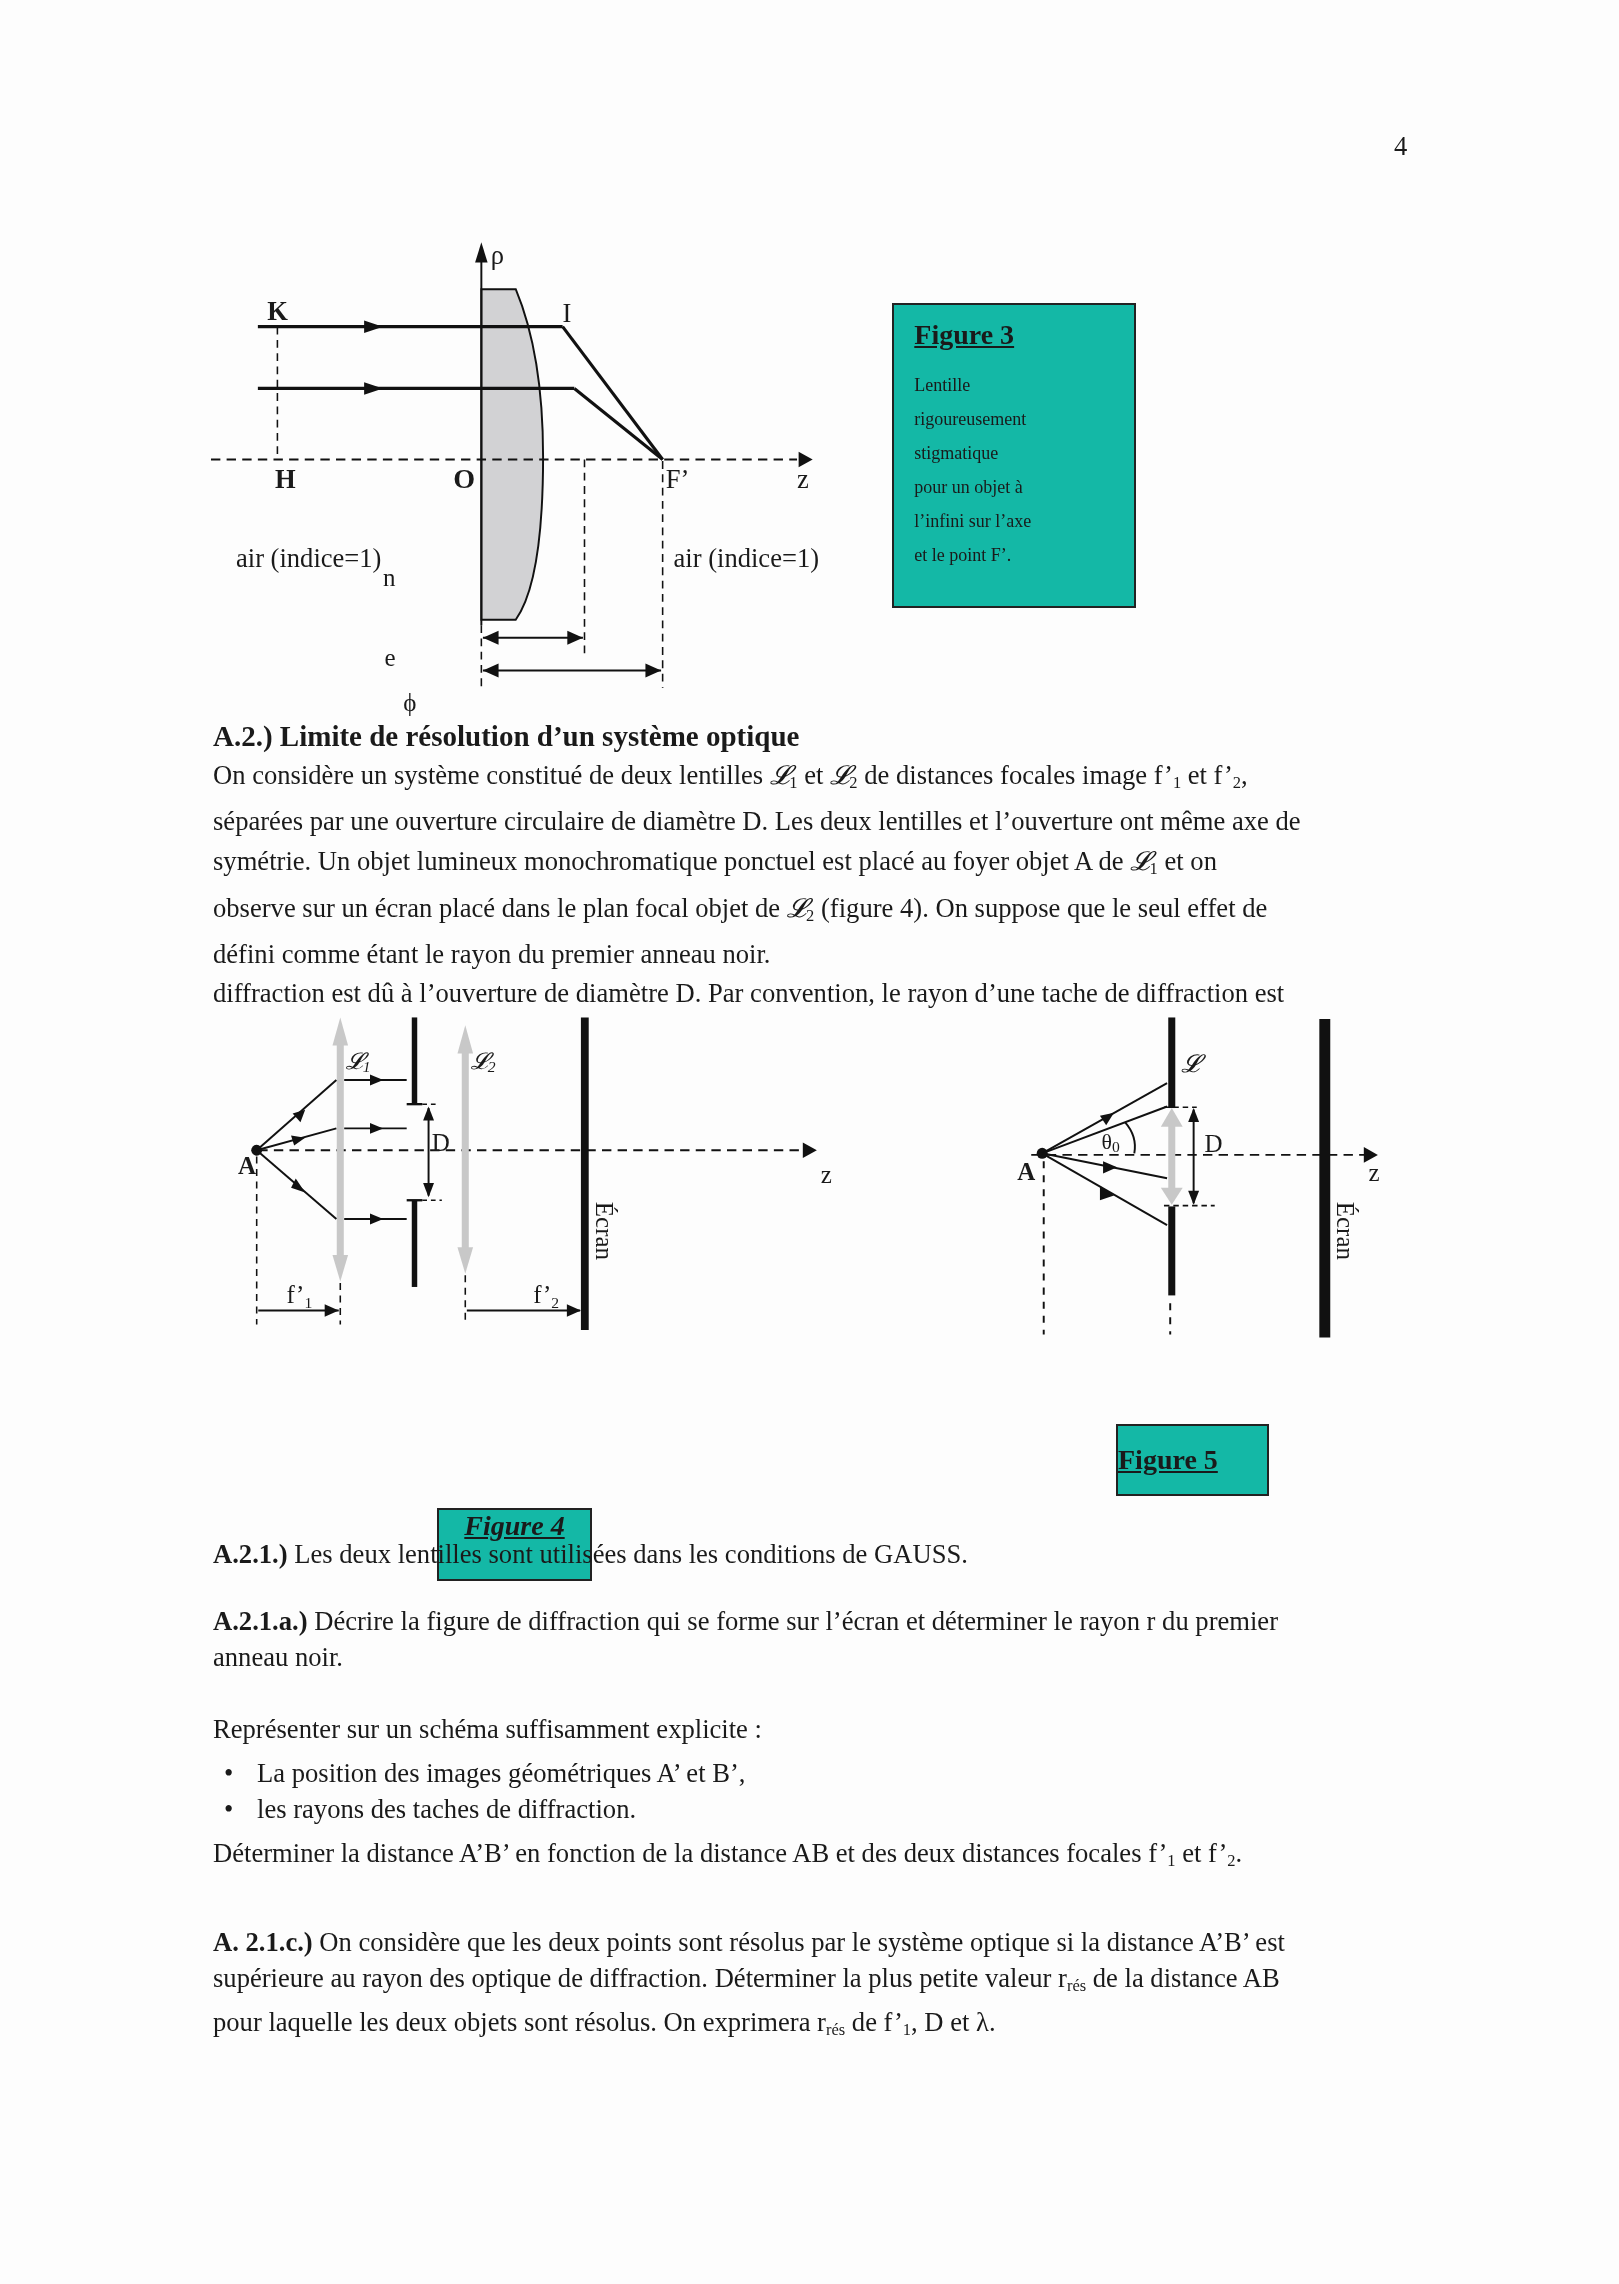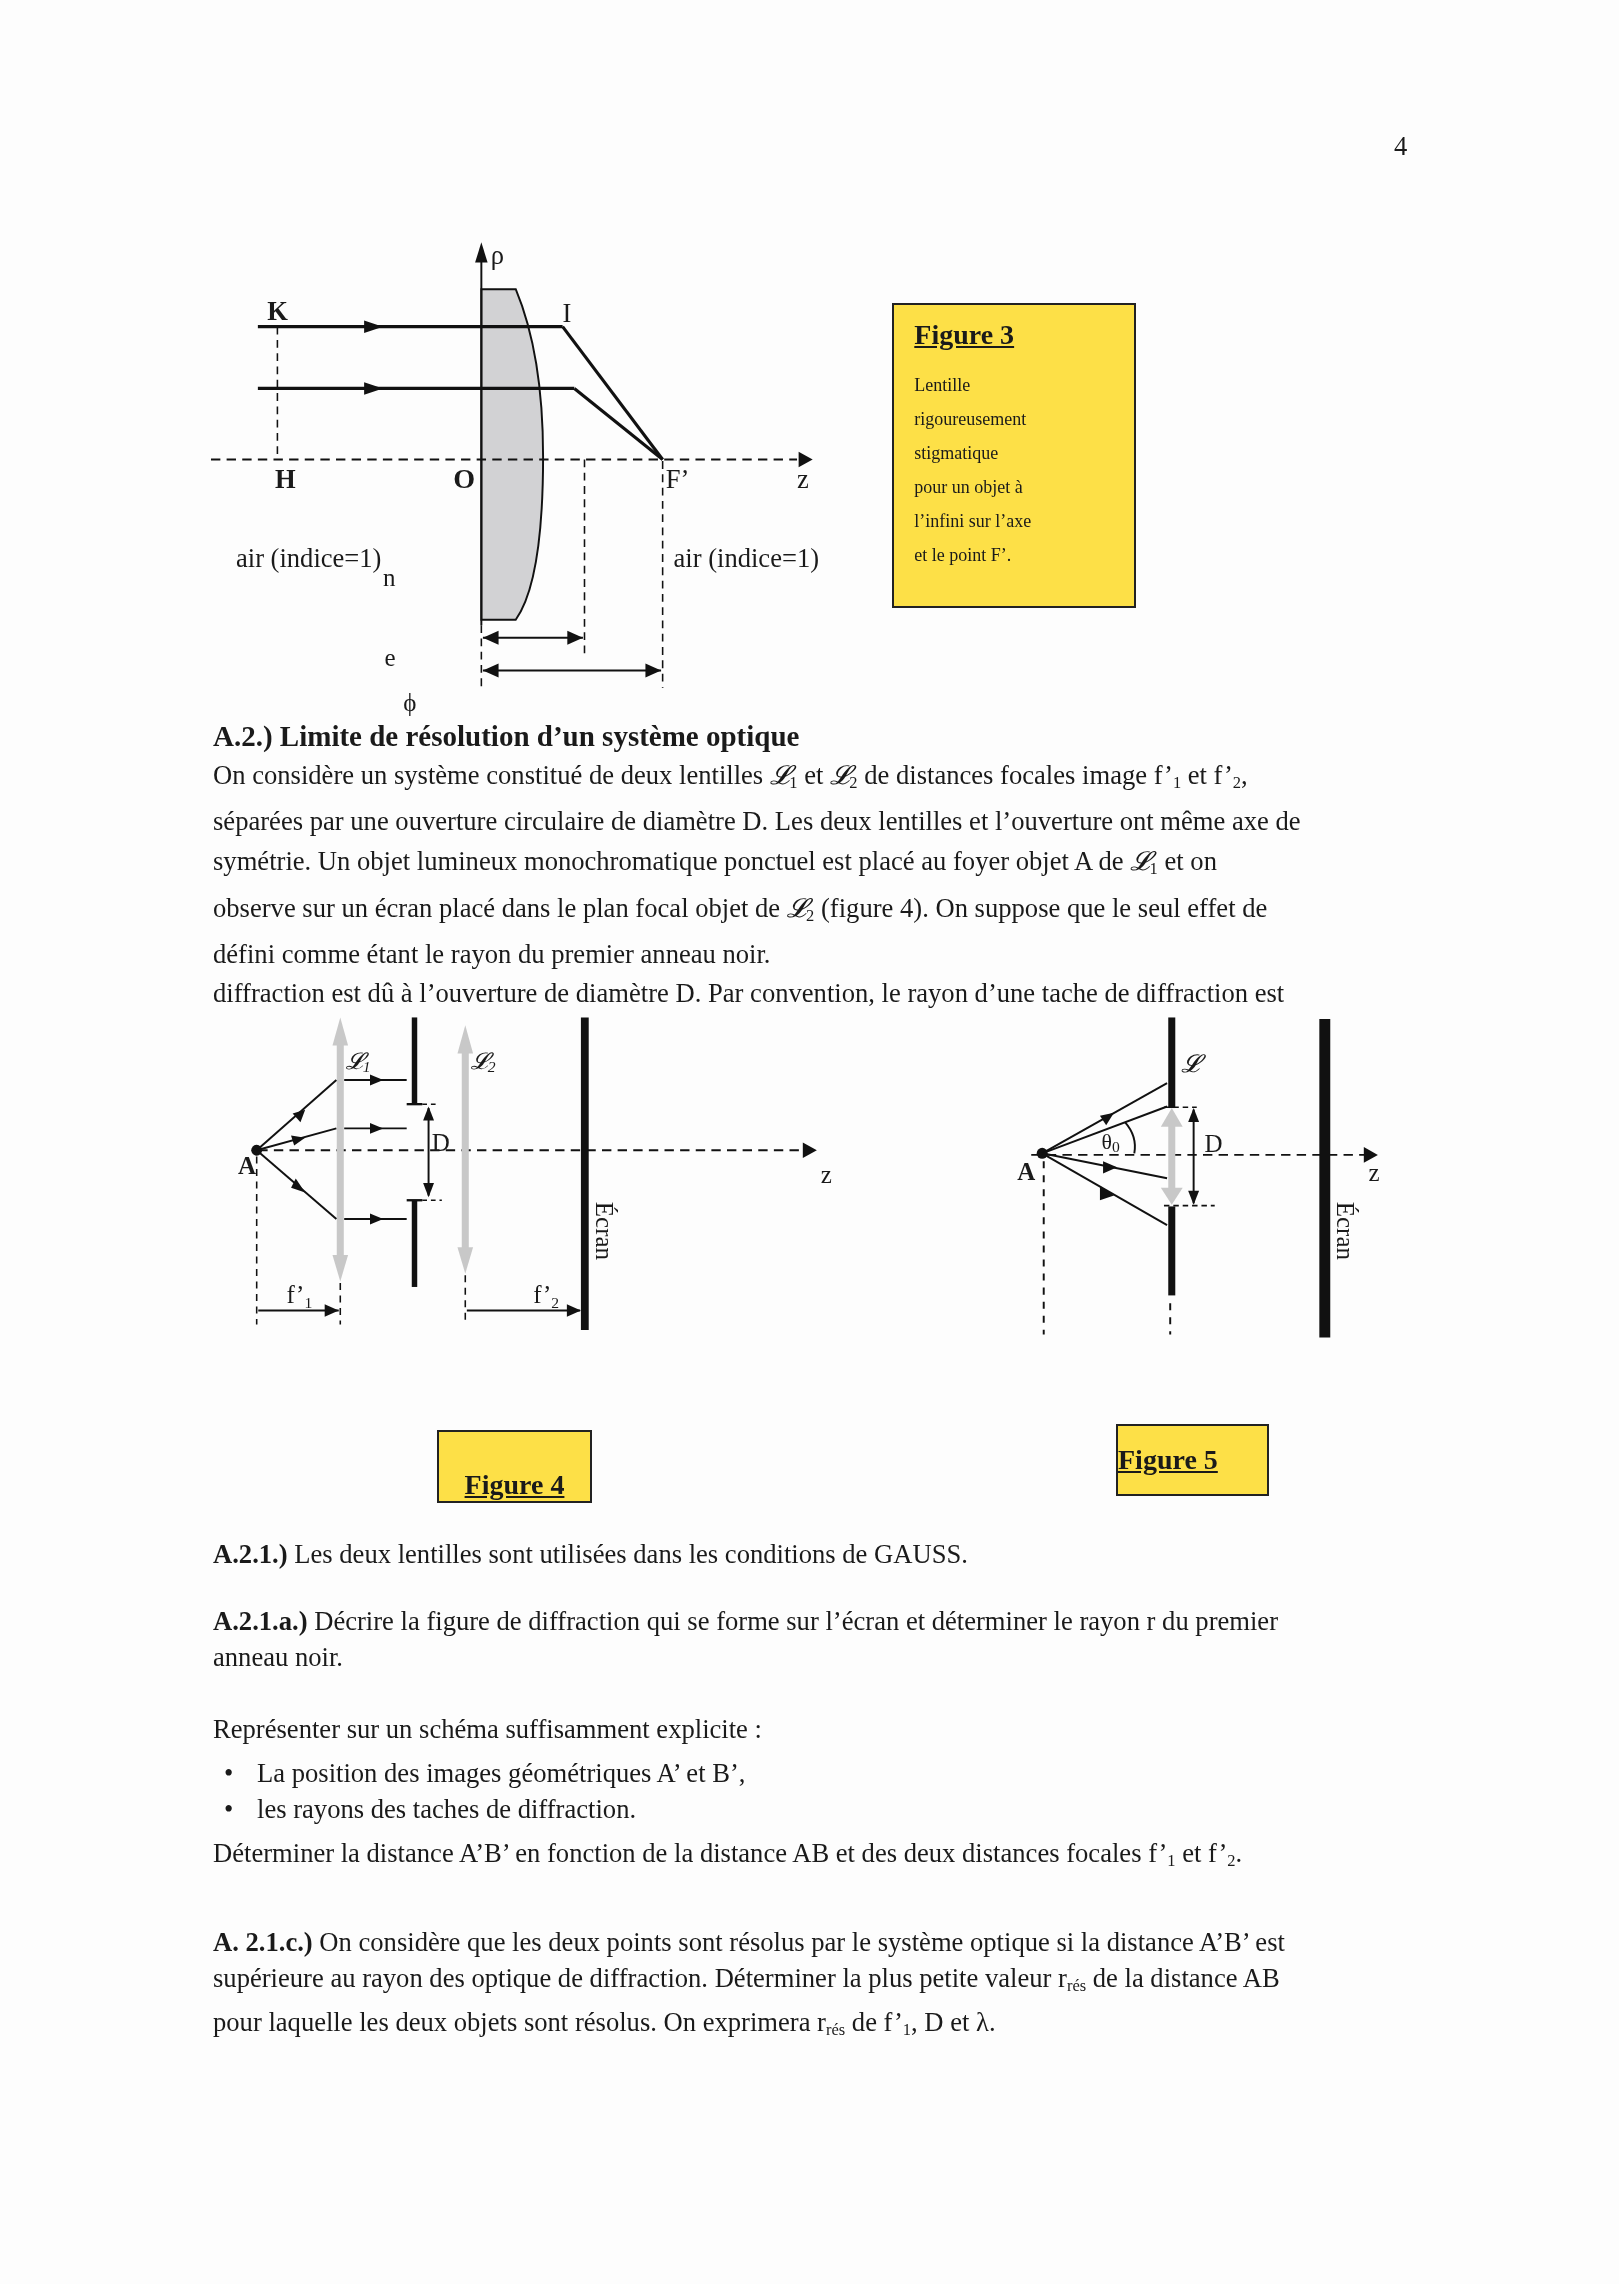--- a/index.html
+++ b/index.html
@@ -5,25 +5,25 @@
   html, body { margin: 0; padding: 0; background: #fdfdfd; }
   body { width: 1619px; height: 2284px; position: relative; overflow: hidden;
          font-family: "Liberation Serif", "DejaVu Serif", serif; color: #1a1a1a; }
   .abs { position: absolute; }
   .page-number { left: 1394px; top: 131px; font-size: 26.6px; }
   .txt { font-size: 26.6px; line-height: 39px; white-space: nowrap; }
   .bold { font-weight: bold; }
   .script { font-style: italic; font-family: "DejaVu Serif", serif; }
   sub, .sub { font-size: 0.62em; vertical-align: -0.25em; }
   svg text { font-family: "Liberation Serif", serif; fill: #1a1a1a; }
-  .caption-box { border: 2.3px solid #222; background: #fde047; box-sizing: border-box; }
+  .caption-box { border: 2.3px solid #222; background: #14b8a6; box-sizing: border-box; }
   .caption-title { font-weight: bold; text-decoration: underline; font-size: 28px; }
   .fig3-caption { left: 892px; top: 303px; width: 244px; height: 305px; padding: 14px 20.3px; }
   .fig3-caption .body { font-size: 18px; line-height: 34px; margin-top: 17px; }
-  .fig4-caption { left: 437px; top: 1430px; width: 155px; height: 73px; display:flex; align-items:flex-end; justify-content:center; }
+  .fig4-caption { left: 437px; top: 1508px; width: 155px; height: 73px; display:flex; align-items:flex-start; justify-content:center;font-style:italic; }
   .fig5-caption { left: 1116px; top: 1424px; width: 153px; height: 72px; display:flex; align-items:center; justify-content:flex-start; }
   ul.bullets { margin: 8px; padding: 0; list-style: none; }
   ul.bullets li { position: relative; padding-left: 36px; }
   ul.bullets li::before { content: "\2022"; position: absolute; left: 3.1px; }
 </style>
 </head>
 <body>
 
 <div class="abs page-number">4</div>
 

